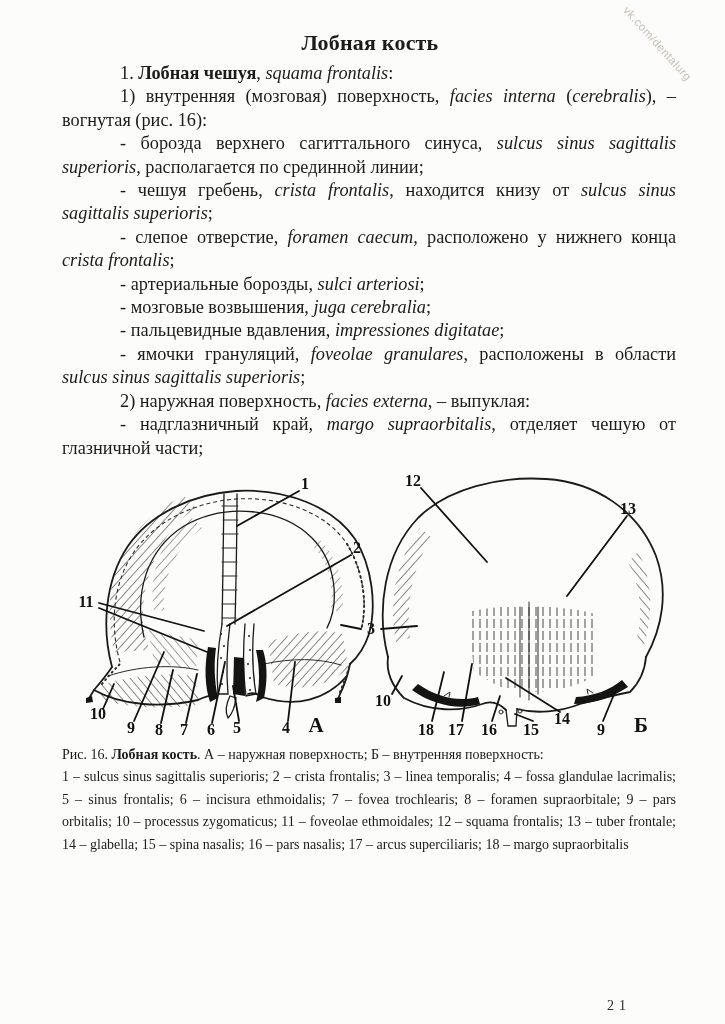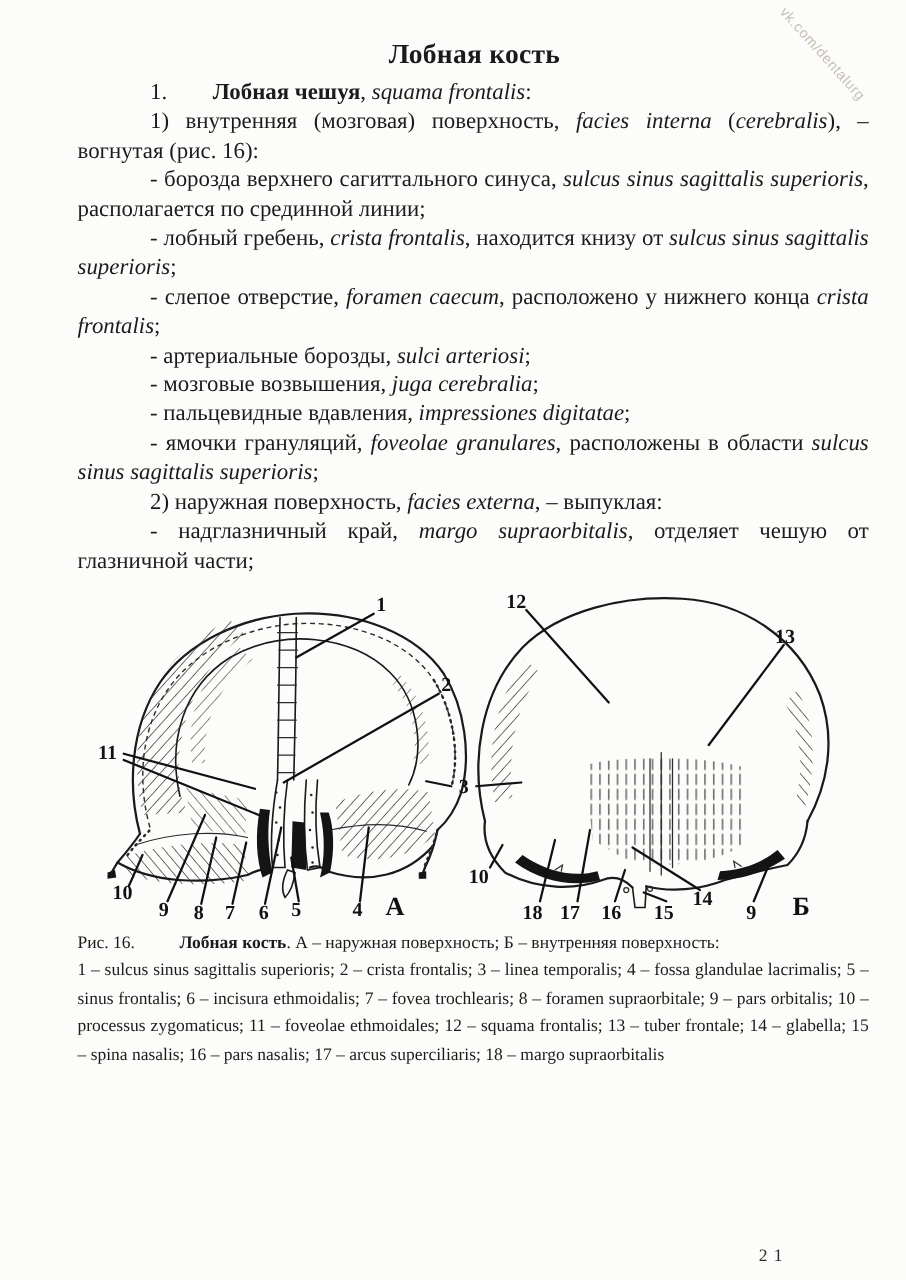--- a/index.html
+++ b/index.html
@@ -7,31 +7,31 @@
     position:relative;width:725px;height:1024px;margin:0 auto;
     background:#fcfcfa;overflow:hidden;
     font-family:"Liberation Serif","DejaVu Serif",serif;color:#1b1b1b;
   }
   .watermark{
     position:absolute;left:630px;top:4px;
     font-family:"Liberation Sans","DejaVu Sans",sans-serif;
     font-size:11.5px;letter-spacing:.5px;color:#c7c0b4;
     transform:rotate(48deg);transform-origin:0 0;white-space:nowrap;
   }
-  .content{padding:24px 30px 0 62px;}
+  .content{padding:24px 49px 0 62px;}
   h1.title{
     font-size:22px;font-weight:bold;text-align:center;
     margin:6px 0 6px 2px;letter-spacing:.2px;
   }
   p.body{
     font-size:18.3px;line-height:23.4px;text-align:justify;
     text-indent:58px;margin:0;
   }
   .it{font-style:italic;}
-  .bd{font-weight:bold;margin-left:32px;}
+  .bd{font-weight:bold;}
   figure.anatomy{margin:2px 0 0 -12px;padding:0;height:282px;}
   figure.anatomy svg{display:block;}
   .cap p{
     font-size:14px;line-height:22.4px;text-align:justify;margin:0;text-indent:0;
   }
   .pagenum{
     position:absolute;left:607px;top:998px;
     font-size:14px;letter-spacing:5px;color:#2a2a2a;
   }
   
@@ -52,21 +52,21 @@
 
   <div class="watermark">vk.com/dentalurg</div>
 
   <div class="content">
     <h1 class="title">Лобная кость</h1>
 
     <div>
       <p class="body"><span>1. </span><span class="bd">Лобная чешуя</span><span>, </span><span class="it">squama frontalis</span><span>:</span></p>
       <p class="body"><span>1) внутренняя (мозговая) поверхность, </span><span class="it">facies interna</span><span> (</span><span class="it">cerebralis</span><span>), – вогнутая (рис. 16):</span></p>
       <p class="body"><span>- борозда верхнего сагиттального синуса, </span><span class="it">sulcus sinus sagittalis superioris</span><span>, располагается по срединной линии;</span></p>
-      <p class="body"><span>- лобный гребень, </span><span class="it">crista frontalis</span><span>, находится книзу от </span><span class="it">sulcus sinus sagittalis superioris</span><span>;</span></p>
+      <p class="body"><span>- чешуя гребень, </span><span class="it">crista frontalis</span><span>, находится книзу от </span><span class="it">sulcus sinus sagittalis superioris</span><span>;</span></p>
       <p class="body"><span>- слепое отверстие, </span><span class="it">foramen caecum</span><span>, расположено у нижнего конца </span><span class="it">crista frontalis</span><span>;</span></p>
       <p class="body"><span>- артериальные борозды, </span><span class="it">sulci arteriosi</span><span>;</span></p>
       <p class="body"><span>- мозговые возвышения, </span><span class="it">juga cerebralia</span><span>;</span></p>
       <p class="body"><span>- пальцевидные вдавления, </span><span class="it">impressiones digitatae</span><span>;</span></p>
       <p class="body"><span>- ямочки грануляций, </span><span class="it">foveolae granulares</span><span>, расположены в области </span><span class="it">sulcus sinus sagittalis superioris</span><span>;</span></p>
       <p class="body"><span>2) наружная поверхность, </span><span class="it">facies externa</span><span>, – выпуклая:</span></p>
       <p class="body"><span>- надглазничный край, </span><span class="it">margo supraorbitalis</span><span>, отделяет чешую от глазничной части;</span></p>
     </div>
 
     <figure class="anatomy">

